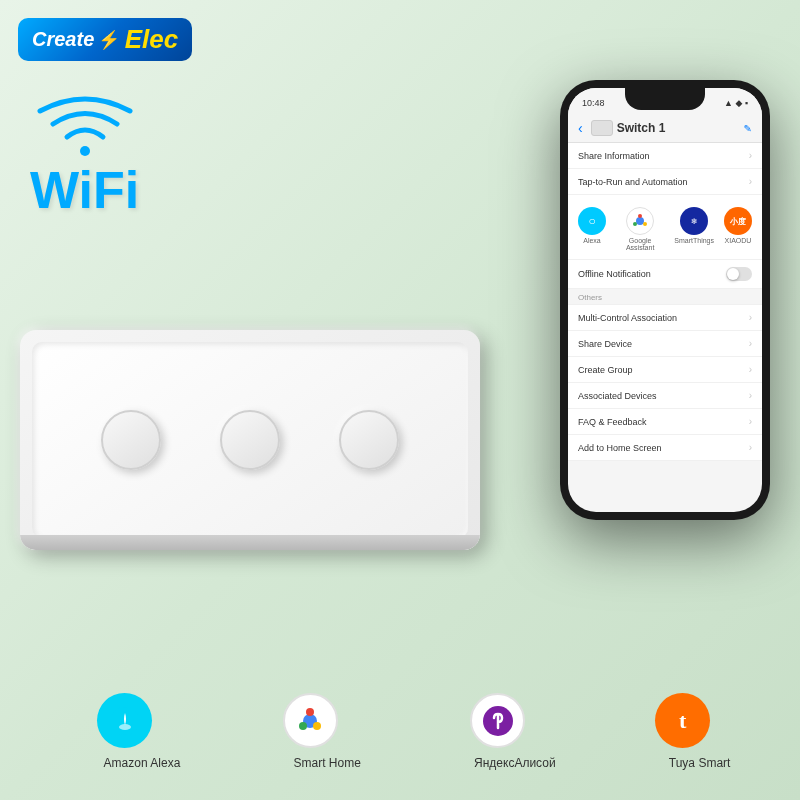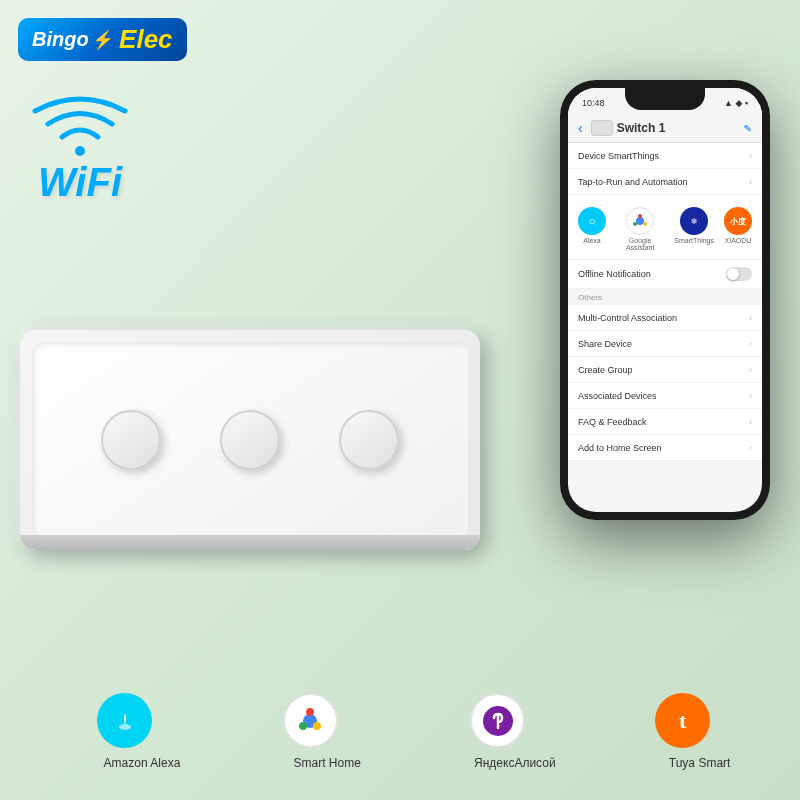--- a/index.html
+++ b/index.html
@@ -48,24 +48,23 @@
       left: 30px;
       display: flex;
       flex-direction: column;
       align-items: center;
     }
     .wifi-icon {
       width: 100px;
       height: 80px;
     }
     .wifi-text {
-      font-size: 40px;
+      font-size: 52px;
       font-weight: 900;
       color: #00aaff;
-      font-style: italic;
       text-shadow: 2px 2px 4px rgba(0,0,0,0.1);
       margin-top: -10px;
     }
 
     
     .switch-container {
       position: absolute;
       top: 330px;
       left: 20px;
       width: 460px;
@@ -325,21 +324,21 @@
       font-size: 22px;
       font-weight: bold;
       color: white;
       font-family: serif;
     }
   </style>
 </head>
 <body>
 
 <div class="logo-area">
-  <span class="logo-text">Bingo</span>
+  <span class="logo-text">Create</span>
   <span class="logo-icon">⚡</span>
   <span class="logo-elec">Elec</span>
 </div>
 
 <div class="wifi-section">
   <svg class="wifi-icon" viewBox="0 0 100 70" xmlns="http://www.w3.org/2000/svg">
     <defs>
       <linearGradient id="wifiGrad" x1="0%" y1="0%" x2="100%" y2="0%">
         <stop offset="0%" style="stop-color:#00aaff"></stop>
         <stop offset="100%" style="stop-color:#0066cc"></stop>
@@ -378,21 +377,21 @@
       <div class="phone-header">
         <span class="phone-back">‹</span>
         <div class="phone-title-row">
           <div class="phone-device-icon"></div>
           <span class="phone-title">Switch 1</span>
         </div>
         <span class="phone-edit">✎</span>
       </div>
 
       <div class="phone-menu-item">
-        <span>Device SmartThings</span>
+        <span>Share Information</span>
         <span class="phone-arrow">›</span>
       </div>
       <div class="phone-menu-item">
         <span>Tap-to-Run and Automation</span>
         <span class="phone-arrow">›</span>
       </div>
 
       <div class="third-party-section">
         <div class="third-party-icons">
           <div class="tp-icon-item">

